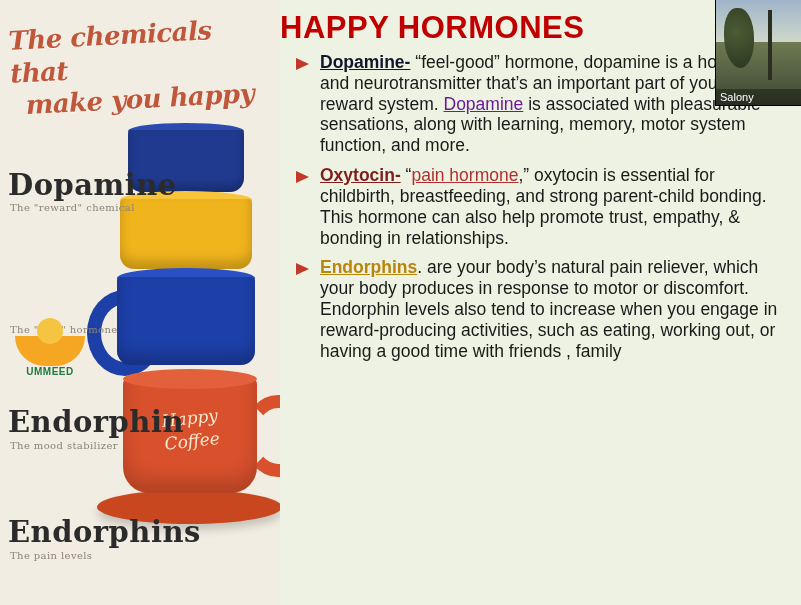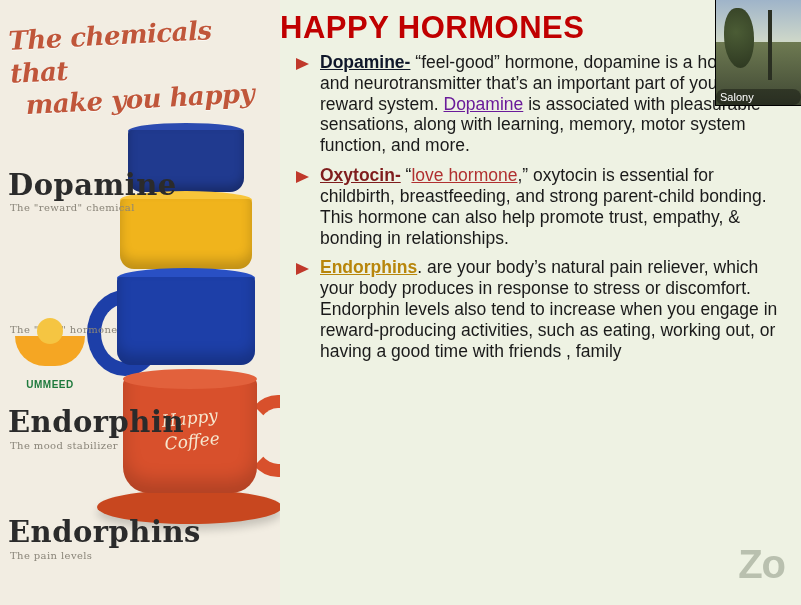--- a/index.html
+++ b/index.html
@@ -152,21 +152,21 @@
   .ummeed-bowl {
     width: 70px; height: 30px; margin: 0 auto;
     background: #f5a623; border-radius: 0 0 36px 36px;
     position: relative;
   }
   .ummeed-sun {
     position: absolute; left: 22px; top: -18px; width: 26px; height: 26px;
     background: #f5c542; border-radius: 50%;
   }
   .ummeed-text {
-    margin-top: 13px; color: #1f7a3d; font-size: 10px; font-weight: bold;
+    margin-top: 0; color: #1f7a3d; font-size: 10px; font-weight: bold;
     letter-spacing: 0.5px; font-family: "Liberation Sans", sans-serif;
   }
 
   
   .content {
     position: absolute;
     left: 280px;
     top: 0;
     width: 521px;
     height: 605px;
@@ -246,21 +246,20 @@
     left: 0; bottom: 0;
     width: 85px;
     padding: 2px 4px;
     box-sizing: border-box;
     color: #ffffff;
     font-size: 11px;
     font-family: "Liberation Sans", sans-serif;
     background: rgba(0,0,0,0.35);
     white-space: nowrap;
     overflow: hidden;
-    border-radius: 8px;
   }
   .watermark {
     position: absolute;
     right: 16px;
     bottom: 18px;
     color: rgba(120,130,110,0.45);
     font-size: 40px;
     font-weight: bold;
     letter-spacing: -1px;
     font-family: "Liberation Sans", sans-serif;
@@ -321,34 +320,33 @@
     <div class="bullets">
 
       <div class="bullet">
         <span class="marker"></span>
         <span class="term term-purple">Dopamine-</span><span>  “feel-good” hormone, dopamine is a hormone and neurotransmitter that’s an important part of your brain’s reward system. </span><span class="link-purple">Dopamine</span><span> is associated with pleasurable sensations, along with learning, memory, motor system function, and more.</span>
       </div>
 
 
       <div class="bullet">
         <span class="marker"></span>
-        <span class="term term-green">Oxytocin-</span><span> “</span><span class="link-red">love hormone</span><span>,” oxytocin is essential for childbirth, breastfeeding, and strong parent-child bonding. This hormone can also help promote trust, empathy, &amp; bonding in relationships.</span>
+        <span class="term term-green">Oxytocin-</span><span> “</span><span class="link-red">pain hormone</span><span>,” oxytocin is essential for childbirth, breastfeeding, and strong parent-child bonding. This hormone can also help promote trust, empathy, &amp; bonding in relationships.</span>
       </div>
 
       <div class="bullet">
         <span class="marker"></span>
-        <span class="term term-orange">Endorphins</span><span>. are your body’s natural pain reliever, which your body produces in response to stress or discomfort. Endorphin levels also tend to increase when you engage in reward-producing activities, such as eating, working out, or having a good time with friends , family</span>
+        <span class="term term-orange">Endorphins</span><span>. are your body’s natural pain reliever, which your body produces in response to motor or discomfort. Endorphin levels also tend to increase when you engage in reward-producing activities, such as eating, working out, or having a good time with friends , family</span>
       </div>
 
     </div>
   </div>
 
   <div class="pip">
     <div class="pip-sky"></div>
     <div class="pip-ground"></div>
     <div class="pip-tree"></div>
     <div class="pip-pole"></div>
     <div class="pip-label">Salony</div>
   </div>
 
-  <div class="watermark">Zo</div>
 
 </div>
 
 </body></html>

